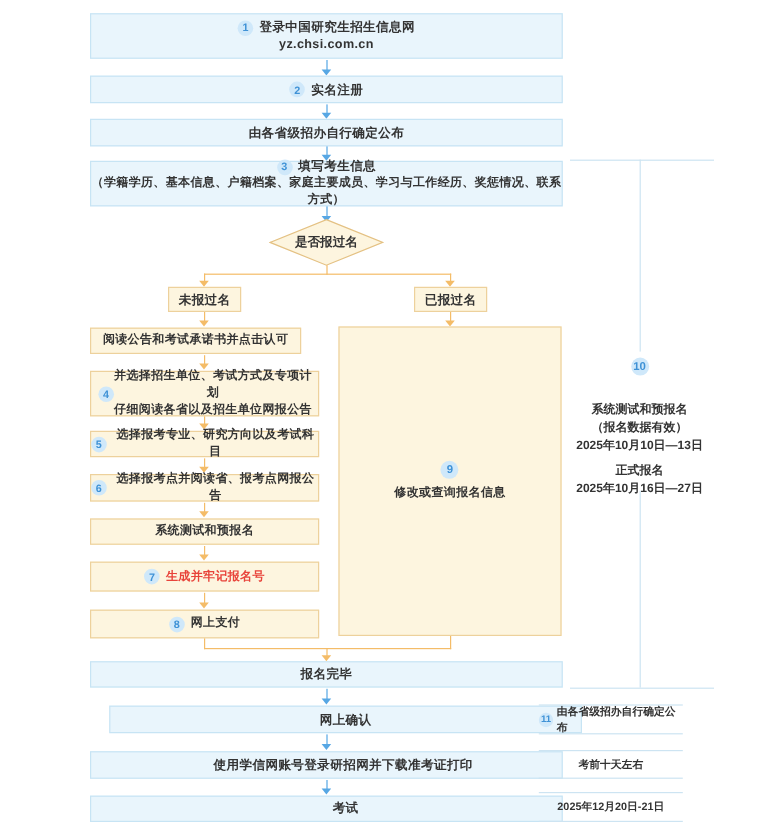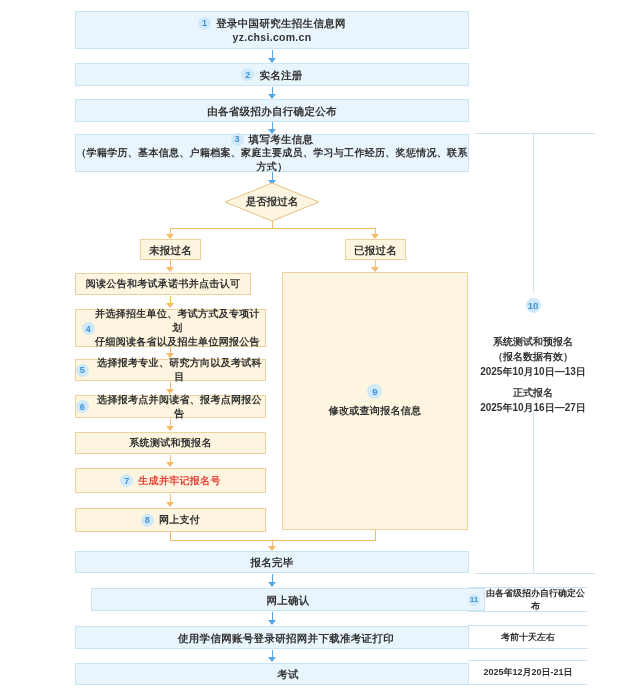--- a/index.html
+++ b/index.html
@@ -23,24 +23,24 @@
   .arrow::before{content:"";position:absolute;left:4px;top:0;bottom:4px;width:1px;background:var(--c);}
   .arrow::after{content:"";position:absolute;left:0;bottom:0;width:0;height:0;
                 border:4.5px solid transparent;border-top:5.5px solid var(--c);border-bottom:none;}
   .arrow.blue{--c:#57a7e4;}
   .arrow.orange{--c:#f4bc68;}
   .diamond-svg{position:absolute;left:224px;top:182px;}
   .diamond-label{position:absolute;left:224px;top:182px;width:96px;height:40px;display:flex;
                  align-items:center;justify-content:center;font-size:10.5px;font-weight:700;}
   .bigbox-inner{display:flex;flex-direction:column;align-items:center;gap:5px;}
   .bigbox-inner .num{margin:0;width:15px;height:15px;font-size:9.5px;}
-  .side-row{position:absolute;left:468px;width:120px;box-sizing:border-box;
+  .side-row{position:absolute;left:449px;width:120px;box-sizing:border-box;
             border-top:1px solid #cde4f2;border-bottom:1px solid #cde4f2;
             display:flex;align-items:center;justify-content:center;
-            font-size:9px;font-weight:700;color:#333;text-align:center;}
+            font-size:9px;font-weight:700;color:#333;}
   .side-row .num{width:12px;height:12px;font-size:8px;margin-right:3px;}
   .period{position:absolute;left:458px;top:298px;width:150px;text-align:center;
           font-size:10px;font-weight:700;line-height:15px;color:#333;}
   .period .num{margin:0 0 21px 0;width:15px;height:15px;font-size:9.5px;}
 </style>
 </head>
 <body>
 
 <div class="canvas">
 

